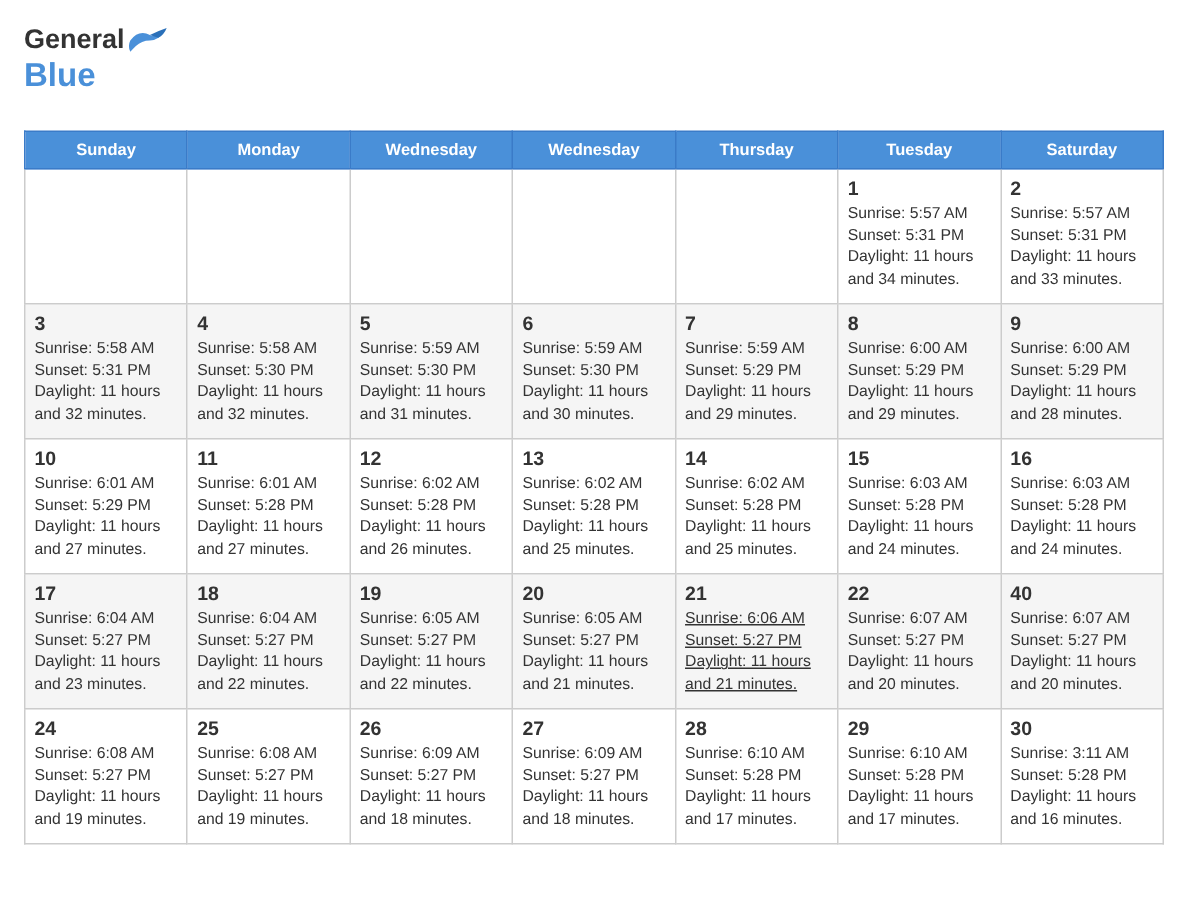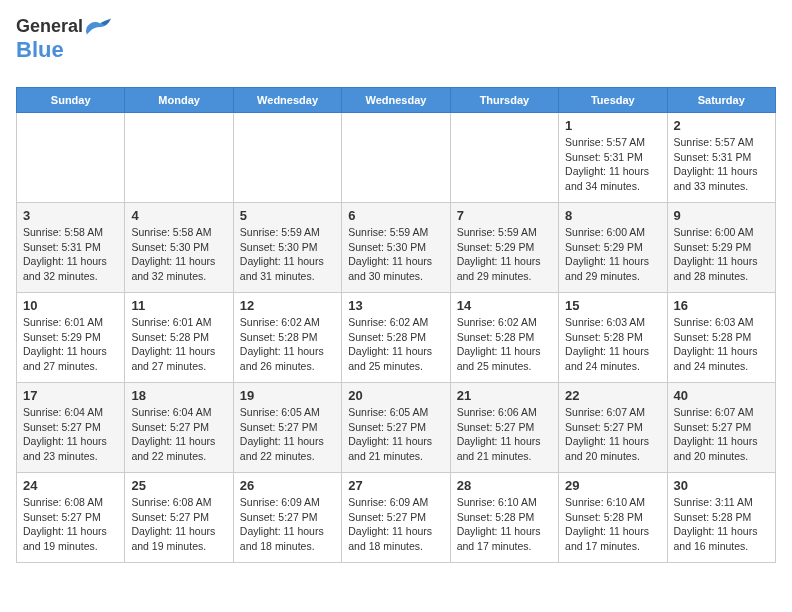--- a/index.html
+++ b/index.html
@@ -253,21 +253,21 @@
 Daylight: 11 hours and 22 minutes.</div>
         </td>
         <td>
           <span class="day-num">20</span>
           <div class="day-info" style="white-space: pre-line;">Sunrise: 6:05 AM
 Sunset: 5:27 PM
 Daylight: 11 hours and 21 minutes.</div>
         </td>
         <td>
           <span class="day-num">21</span>
-          <div class="day-info" style="white-space: pre-line;">Sunrise: 6:06 AM
+          <div class="day-info" style="white-space: pre-line; text-decoration: underline;">Sunrise: 6:06 AM
 Sunset: 5:27 PM
 Daylight: 11 hours and 21 minutes.</div>
         </td>
         <td>
           <span class="day-num">22</span>
           <div class="day-info" style="white-space: pre-line;">Sunrise: 6:07 AM
 Sunset: 5:27 PM
 Daylight: 11 hours and 20 minutes.</div>
         </td>
         <td>

